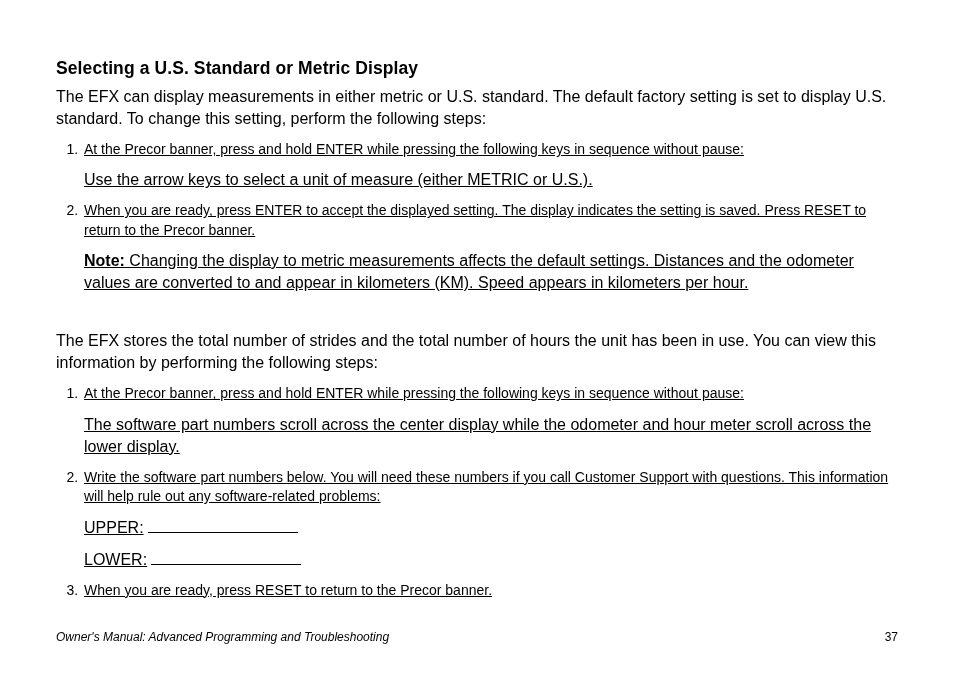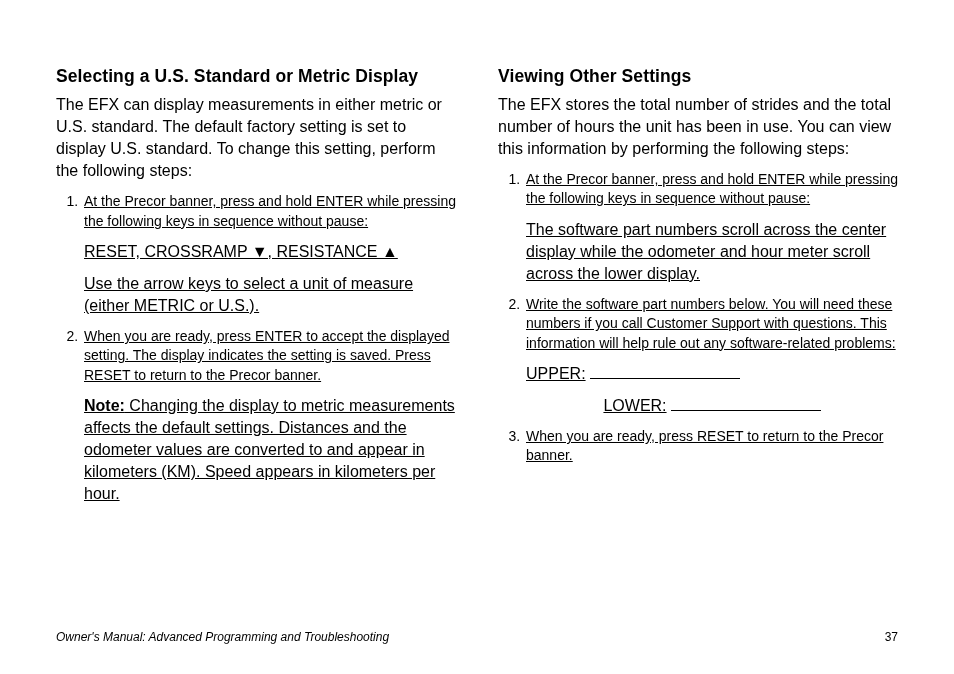--- a/index.html
+++ b/index.html
@@ -16,23 +16,22 @@
     box-sizing: border-box;
     width: 954px;
     height: 674px;
     padding: 58px 56px 30px 56px;
     display: flex;
     flex-direction: column;
   }
   .columns {
     flex: 1 1 auto;
     display: flex;
-    flex-direction: row;
+    flex-direction: column;
     column-gap: 42px;
-    margin-top: 8px;
   }
   .col {
     flex: 1 1 0;
     min-width: 0;
   }
   h2 {
     font-size: 17.5px;
     font-weight: 700;
     margin: 0 0 6px 0;
     line-height: 1.25;
@@ -90,46 +89,44 @@
 
 <div class="page">
   <div class="columns">
 
     <div class="col">
       <h2>Selecting a U.S. Standard or Metric Display</h2>
       <p>The EFX can display measurements in either metric or U.S. standard. The default factory setting is set to display U.S. standard. To change this setting, perform the following steps:</p>
       <ol>
         <li>
           <span>At the Precor banner, press and hold ENTER while pressing the following keys in sequence without pause:</span>
-          <p class="sub">RESET, CROSSRAMP ▼, RESISTANCE ▲</p>
           <p class="sub">Use the arrow keys to select a unit of measure (either METRIC or U.S.).</p>
         </li>
         <li>
           <span>When you are ready, press ENTER to accept the displayed setting. The display indicates the setting is saved. Press RESET to return to the Precor banner.</span>
           <p class="sub">
             <span class="note-label">Note:</span><span> Changing the display to metric measurements affects the default settings. Distances and the odometer values are converted to and appear in kilometers (KM). Speed appears in kilometers per hour.</span>
           </p>
         </li>
       </ol>
     </div>
 
     <div class="col">
-      <h2>Viewing Other Settings</h2>
       <p>The EFX stores the total number of strides and the total number of hours the unit has been in use. You can view this information by performing the following steps:</p>
       <ol>
         <li>
           <span>At the Precor banner, press and hold ENTER while pressing the following keys in sequence without pause:</span>
           <p class="sub">The software part numbers scroll across the center display while the odometer and hour meter scroll across the lower display.</p>
         </li>
         <li>
           <span>Write the software part numbers below. You will need these numbers if you call Customer Support with questions. This information will help rule out any software-related problems:</span>
           <p class="sub">
             <span>UPPER:</span><span class="blank"></span>
           </p>
-          <p style="margin-top:4px;text-align:center;">
+          <p style="margin-top:4px;">
             <span>LOWER:</span><span class="blank"></span>
           </p>
         </li>
         <li>
           <span>When you are ready, press RESET to return to the Precor banner.</span>
         </li>
       </ol>
     </div>
 
   </div>

